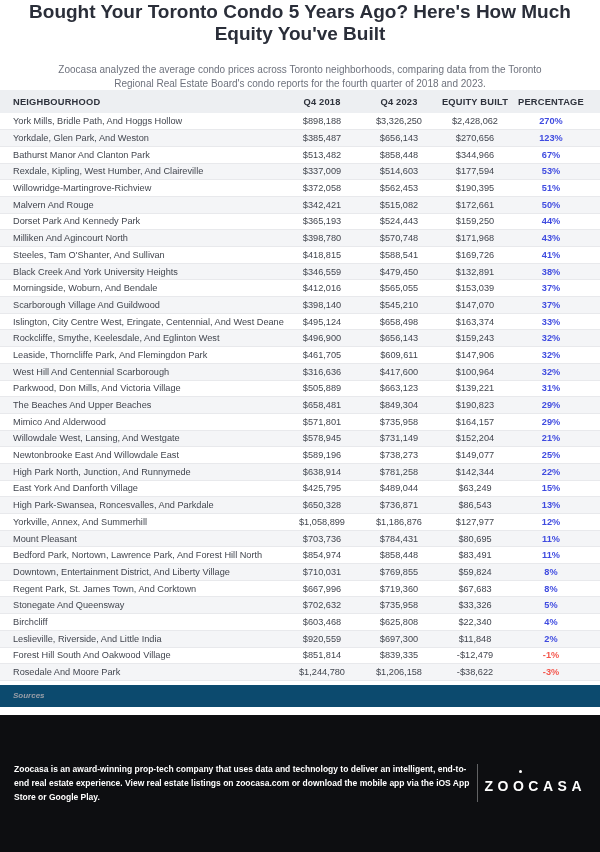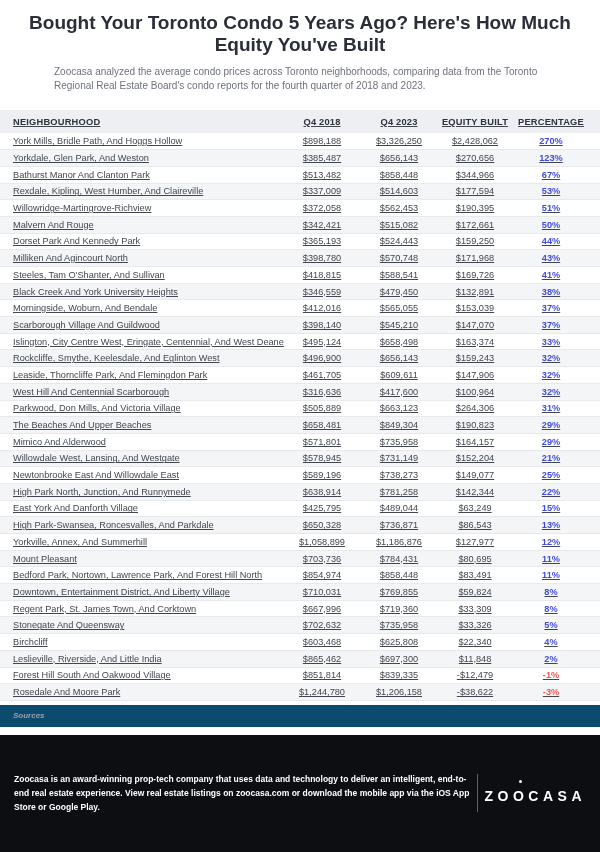--- a/index.html
+++ b/index.html
@@ -4,31 +4,31 @@
 <style>
   * { margin:0; padding:0; box-sizing:border-box; }
   html,body { background:#ffffff; }
   body {
     width:600px; height:852px; margin:0 auto;
     font-family:"Liberation Sans", sans-serif;
     color:#42464f; overflow:hidden;
   }
   .page { width:600px; height:852px; display:flex; flex-direction:column; background:#fff; }
 
-  .hero { padding-top:12px; }
+  .hero { padding-top:1px; }
   .title {
     max-width:545px; margin:0 auto; text-align:center;
     font-size:19px; line-height:21.5px; font-weight:700; color:#2a2e39;
   }
   .subtitle {
-    max-width:492px; margin:10px auto 0; 
+    max-width:492px; margin:19px auto 0; text-align:center;
     font-size:10px; line-height:13.5px; color:#6e727d;
   }
 
-  table { width:600px; border-collapse:collapse; table-layout:fixed; margin-top:18px; border-bottom:1px solid var(--border,#e8e9ec);text-decoration:underline; }
+  table { width:600px; border-collapse:collapse; table-layout:fixed; margin-top:0; border-bottom:1px solid var(--border,#e8e9ec); }
   col.c1 { width:280px; } col.c2 { width:84px; } col.c3 { width:70px; }
   col.c4 { width:82px; } col.c5 { width:84px; }
   thead th {
     background:var(--header_bg,#edeff2); height:23px;
     font-size:9.3px; font-weight:700; color:#2e323c; letter-spacing:.2px;
     text-align:center; vertical-align:middle;
   }
   thead th.c-neigh { text-align:left; padding-left:13px; }
   thead th.c-pct, tbody td.c-pct { padding-right:14px; }
   tbody td {
@@ -202,21 +202,21 @@
       <td class="c-neigh">West Hill And Centennial Scarborough</td>
       <td class="c-num">$316,636</td>
       <td class="c-num">$417,600</td>
       <td class="c-num">$100,964</td>
       <td class="c-pct">32%</td>
     </tr>
         <tr>
       <td class="c-neigh">Parkwood, Don Mills, And Victoria Village</td>
       <td class="c-num">$505,889</td>
       <td class="c-num">$663,123</td>
-      <td class="c-num">$264,306</td>
+      <td class="c-num">$139,221</td>
       <td class="c-pct">31%</td>
     </tr>
         <tr>
       <td class="c-neigh">The Beaches And Upper Beaches</td>
       <td class="c-num">$658,481</td>
       <td class="c-num">$849,304</td>
       <td class="c-num">$190,823</td>
       <td class="c-pct">29%</td>
     </tr>
         <tr>
@@ -286,40 +286,40 @@
       <td class="c-neigh">Downtown, Entertainment District, And Liberty Village</td>
       <td class="c-num">$710,031</td>
       <td class="c-num">$769,855</td>
       <td class="c-num">$59,824</td>
       <td class="c-pct">8%</td>
     </tr>
         <tr>
       <td class="c-neigh">Regent Park, St. James Town, And Corktown</td>
       <td class="c-num">$667,996</td>
       <td class="c-num">$719,360</td>
-      <td class="c-num">$33,309</td>
+      <td class="c-num">$67,683</td>
       <td class="c-pct">8%</td>
     </tr>
         <tr>
       <td class="c-neigh">Stonegate And Queensway</td>
       <td class="c-num">$702,632</td>
       <td class="c-num">$735,958</td>
       <td class="c-num">$33,326</td>
       <td class="c-pct">5%</td>
     </tr>
         <tr>
       <td class="c-neigh">Birchcliff</td>
       <td class="c-num">$603,468</td>
       <td class="c-num">$625,808</td>
       <td class="c-num">$22,340</td>
       <td class="c-pct">4%</td>
     </tr>
         <tr>
       <td class="c-neigh">Leslieville, Riverside, And Little India</td>
-      <td class="c-num">$865,462</td>
+      <td class="c-num">$920,559</td>
       <td class="c-num">$697,300</td>
       <td class="c-num">$11,848</td>
       <td class="c-pct">2%</td>
     </tr>
         <tr>
       <td class="c-neigh">Forest Hill South And Oakwood Village</td>
       <td class="c-num">$851,814</td>
       <td class="c-num">$839,335</td>
       <td class="c-num">-$12,479</td>
       <td class="c-pct neg">-1%</td>

